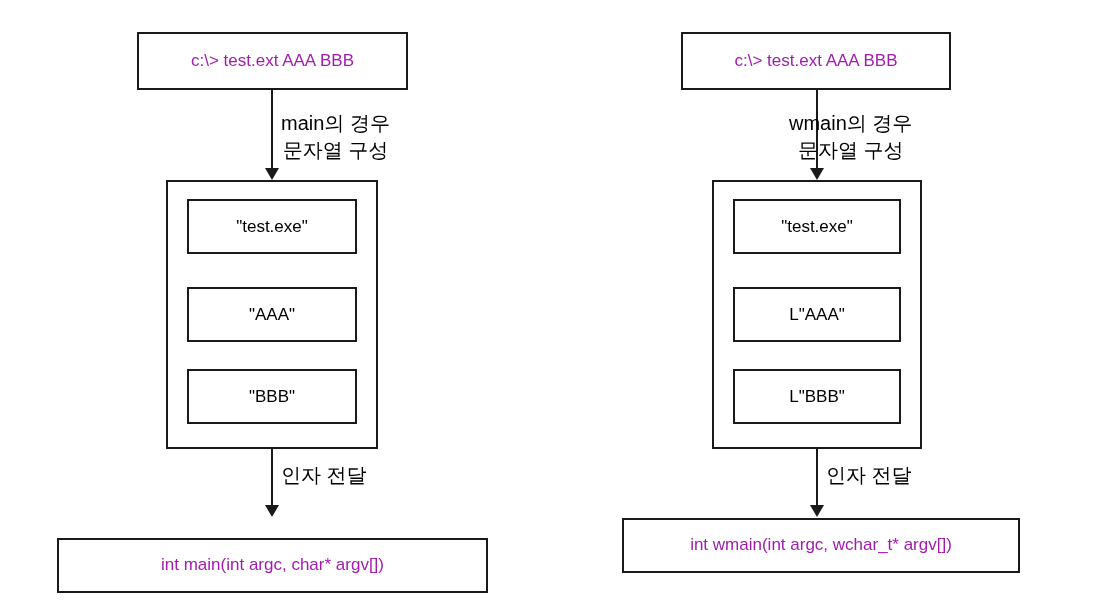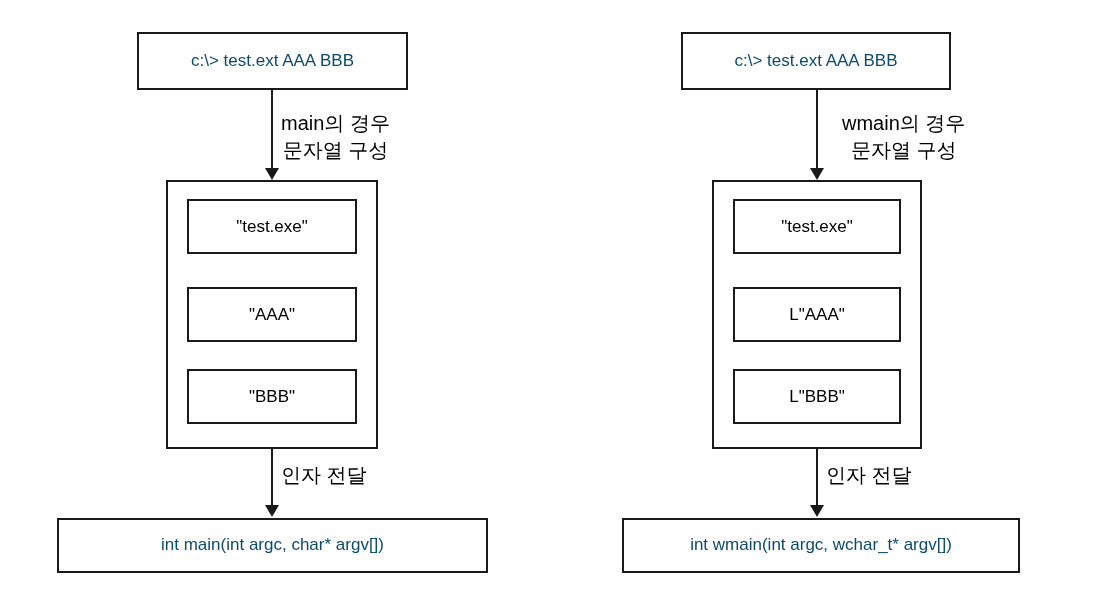--- a/index.html
+++ b/index.html
@@ -25,21 +25,21 @@
     position: absolute;
     box-sizing: border-box;
     border: 2px solid #1a1a1a;
     background: #ffffff;
     display: flex;
     align-items: center;
     justify-content: center;
     text-align: center;
     font-size: 17px;
     line-height: 1.2;
-    color: #0c4a6e;
+    color: #a21caf;
     white-space: nowrap;
   }
 
   .container-box {
     position: absolute;
     box-sizing: border-box;
     border: 2px solid #1a1a1a;
     background: #ffffff;
   }
 
@@ -108,32 +108,32 @@
     <span>"BBB"</span>
   </div>
 
   <div class="arrow-line" style="left:271px; top:449px; height:58px;"></div>
   <div class="arrow-head" style="left:265px; top:505px;"></div>
 
   <div class="edge-label" style="left:281px; top:462px;">
     <div>인자 전달</div>
   </div>
 
-  <div class="box" style="left:57px; top:518px; width:431px; height:55px;">
+  <div class="box" style="left:57px; top:538px; width:431px; height:55px;">
     <span>int main(int argc, char* argv[])</span>
   </div>
 
   <div class="box" style="left:681px; top:32px; width:270px; height:58px;">
     <span>c:\&gt; test.ext AAA BBB</span>
   </div>
 
   <div class="arrow-line" style="left:816px; top:90px; height:80px;"></div>
   <div class="arrow-head" style="left:810px; top:168px;"></div>
 
-  <div class="edge-label" style="left:842px; top:110px;">
+  <div class="edge-label" style="left:789px; top:110px;">
     <div>wmain의 경우</div>
     <div>문자열 구성</div>
   </div>
 
   <div class="container-box" style="left:712px; top:180px; width:210px; height:269px;"></div>
 
   <div class="inner-box" style="left:733px; top:199px; width:168px; height:55px;">
     <span>"test.exe"</span>
   </div>
   <div class="inner-box" style="left:733px; top:287px; width:168px; height:55px;">

